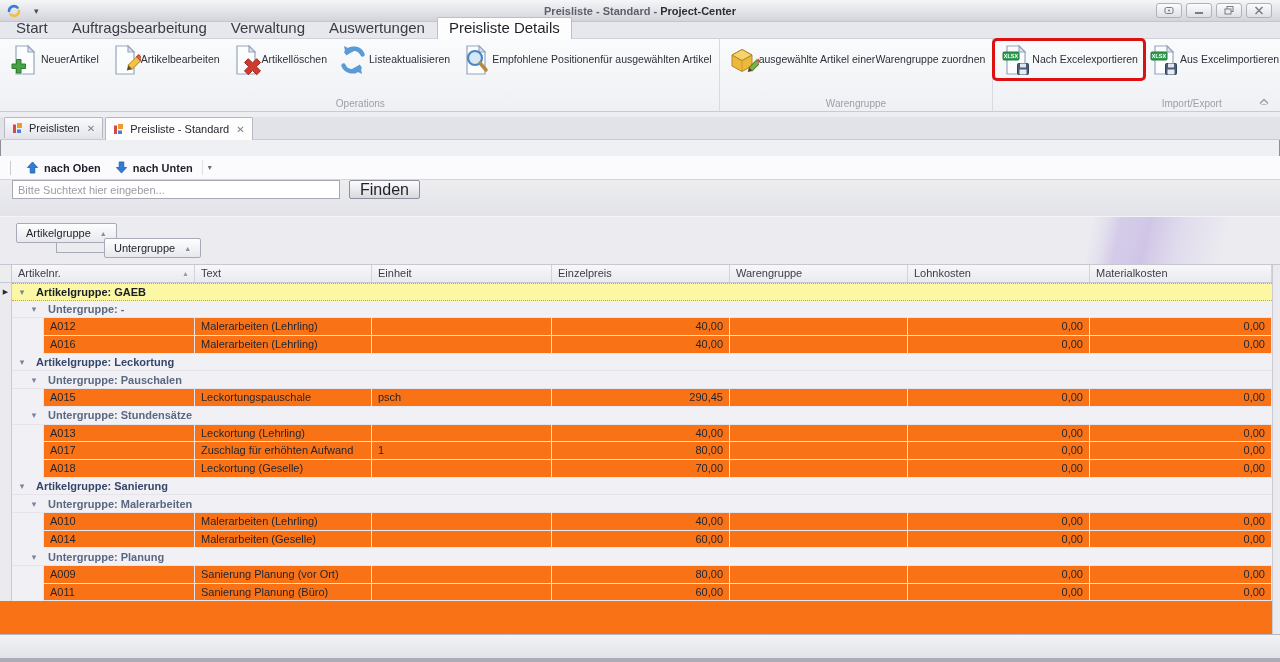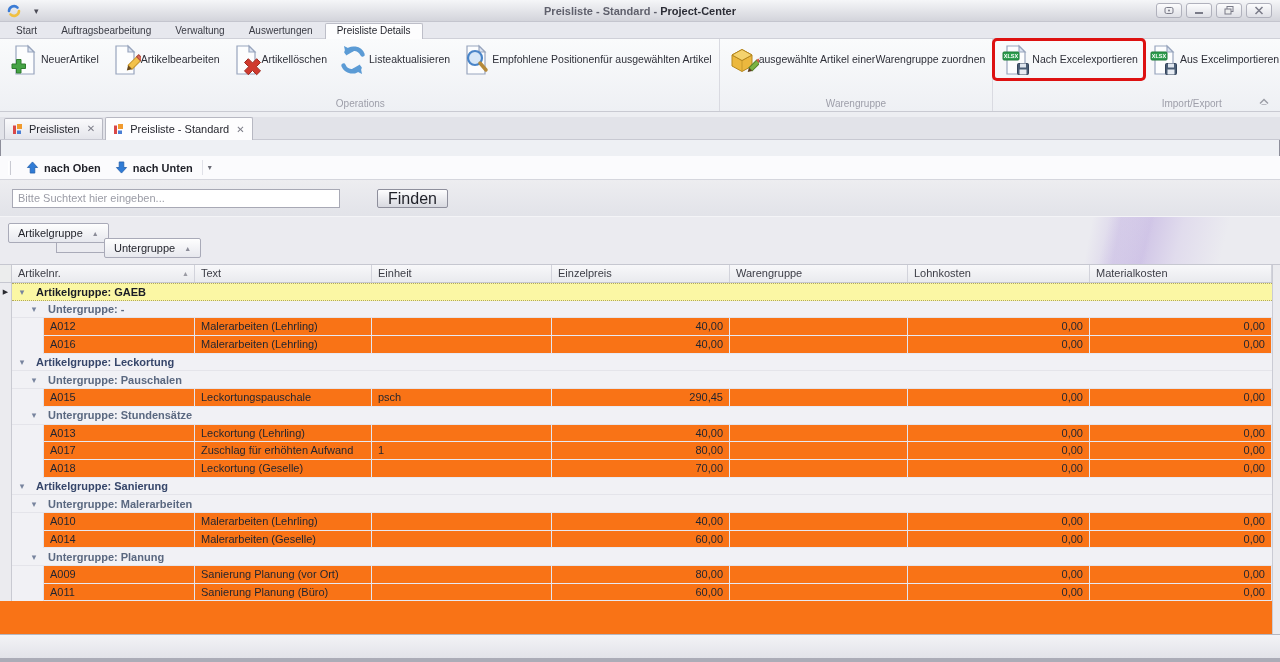--- a/index.html
+++ b/index.html
@@ -11,65 +11,65 @@
   .titlebar { height:22px; background:linear-gradient(#f5f6f8,#d3d4db); display:flex; align-items:center; position:relative; flex:none; border-bottom:1px solid #c4c5ce; }
   .app-icon { margin-left:6px; width:16px; height:16px; }
   .qat-caret { margin-left:12px; color:#4a4a55; font-size:9px; cursor:default; }
   .title-text { position:absolute; left:0; right:0; text-align:center; font-weight:bold; font-size:11px; color:#5f606c; pointer-events:none; }
   .title-text .app-name { color:#2c2d36; }
   .win-controls { margin-left:auto; margin-right:8px; display:flex; gap:4px; }
   .win-btn { width:26px; height:15px; border:1px solid #b0b1bc; border-radius:3px; background:linear-gradient(#fcfcfd,#dfe0e6); display:flex; align-items:center; justify-content:center; }
 
   
   .ribbon-tabs { height:16px; background:#e7e8ee; display:flex; align-items:flex-end; padding-left:4px; flex:none; position:relative; z-index:3; }
-  .rtab { padding:1px 11px 2px; font-size:10px; color:#3a3b44; cursor:default; border:1px solid transparent; border-bottom:none; }
+  .rtab { padding:1px 11px 2px; font-size:15px; color:#3a3b44; cursor:default; border:1px solid transparent; border-bottom:none; }
   .rtab.active { background:#fdfdfe; border-color:#bdbec8; border-radius:2px 2px 0 0; color:#1f2028; margin-bottom:-1px; padding-bottom:3px; }
 
   
   .ribbon { height:74px; background:linear-gradient(#fafbfc,#eef0f4); border-top:1px solid #cfd0d8; border-bottom:1px solid #c9cad2; flex:none; position:relative; display:flex; align-items:stretch; padding-left:2px; }
   .rgroup { display:flex; flex-direction:column; border-right:1px solid #d9dae1; padding:2px 2px 0; }
   .rgroup-buttons { display:flex; align-items:flex-start; flex:1; }
   .rgroup-caption { text-align:center; color:#9d9ea9; font-size:10px; height:14px; line-height:13px; }
   .rbtn { display:flex; flex-direction:row; align-items:center; padding:3px 5px 2px; border-radius:2px; position:relative; cursor:default; }
   .rbtn .btn-icon { width:32px; height:32px; }
   .rbtn .btn-icon svg { width:32px; height:32px; }
   .rbtn .lbl { font-size:10.5px; line-height:11.5px; text-align:center; color:#2e2f38; white-space:nowrap; }
   .rbtn.hl { box-shadow:0 0 0 3px #dd1111; }
   .hl-note { position:absolute; top:-15px; left:1px; color:#dd1111; font-weight:bold; font-size:12px; }
   .ribbon-collapse { position:absolute; right:10px; bottom:4px; }
 
   .tabstrip-spacer { height:5px; background:#edeef2; flex:none; }
 
   
-  .doc-tabbar { height:23px; background:#e2e3e9; display:flex; align-items:center; padding-left:4px; flex:none; border-bottom:1px solid #c8c9d2; position:relative; z-index:2; }
+  .doc-tabbar { height:23px; background:#e2e3e9; display:flex; align-items:flex-start; padding-left:4px; flex:none; border-bottom:1px solid #c8c9d2; position:relative; z-index:2; }
   .dtab { display:flex; align-items:center; gap:5px; height:21px; padding:0 7px; border:1px solid #b7b8c2; border-bottom:none; border-radius:2px 2px 0 0; background:linear-gradient(#fafafc,#e4e5eb); margin-right:2px; cursor:default; }
   .dtab.active { background:#fdfdfe; height:23px; margin-bottom:-1px; }
   .dtab .dlabel { font-size:11px; color:#26272f; }
   .dtab .dclose { color:#7c7d88; font-size:10px; font-weight:bold; padding-left:2px; }
 
   
   .toolbar { height:23px; background:#fbfbfd; display:flex; align-items:center; flex:none; padding-left:8px;margin-top:16px; }
   .grip { width:3px; height:14px; border-left:1px solid #fff; border-right:1px solid #c9cad2; margin-right:8px; }
   .tbtn { display:flex; align-items:center; gap:5px; padding:2px 7px; border-radius:2px; font-weight:bold; color:#1f2028; cursor:default; }
   .tbtn svg { width:13px; height:13px; }
   .tb-drop { width:15px; text-align:center; color:#6a6b75; font-size:8px; padding:3px 0; border-left:1px solid #e0e1e8; margin-left:2px; }
 
   
-  .searchrow { height:37px; background:linear-gradient(#ededf0,#e2e3e9); border-top:1px solid #d5d6dd; display:flex; align-items:center; padding-left:12px; flex:none;gap:28px; }
+  .searchrow { height:37px; background:linear-gradient(#ededf0,#e2e3e9); border-top:1px solid #d5d6dd; display:flex; padding-left:12px; flex:none; }
   .search-input { width:328px; height:19px; border:1px solid #a8a9b5; padding:0 5px; font-size:11px; font-family:inherit; color:#2a2b33; background:#fff; }
   .search-input::placeholder { color:#9b9ca6; }
   .find-btn { margin-left:9px; height:19px; padding:0 10px; border:1px solid #8e8f9c; border-radius:2px; background:linear-gradient(#fdfdfe,#d8d9e0); font-size:16px; font-family:inherit; color:#1f2028; }
 
   
   .grouppanel { height:48px; background:#ebebf0; position:relative; overflow:hidden; flex:none; border-top:1px solid #f4f4f7; }
   .swirl1 { position:absolute; right:-20px; top:-20px; width:300px; height:110px; background:linear-gradient(110deg,transparent 35%,rgba(150,115,210,.30) 48%,rgba(170,140,220,.16) 58%,transparent 72%); transform:rotate(-6deg); border-radius:45%; }
   .swirl2 { position:absolute; right:60px; top:-10px; width:220px; height:90px; background:linear-gradient(115deg,transparent 40%,rgba(160,130,215,.22) 52%,transparent 66%); transform:rotate(-14deg); border-radius:50%; }
   .gbtn { position:absolute; height:20px; padding:0 9px; background:linear-gradient(#fefefe,#e7e8ee); border:1px solid #a9aab8; border-radius:2px; display:flex; align-items:center; gap:9px; font-size:11px; color:#1f2028; }
   .gbtn .sort { font-size:7px; color:#8b8c98; }
-  .gbtn1 { left:8px; top:6px;justify-content:center; }
+  .gbtn1 { left:16px; top:6px;justify-content:center; }
   .gbtn2 { left:104px; top:21px; }
   .gconnector { position:absolute; left:56px; top:26px; width:48px; height:10px; border-left:1px solid #a9aab8; border-bottom:1px solid #a9aab8; }
 
   
   .gridwrap { flex:1; background:#f97316; position:relative; overflow:hidden; border-top:1px solid #c6c7d0; }
   .right-gutter { position:absolute; right:0; top:0; bottom:0; width:8px; background:#ebebef; border-left:1px solid #cacbd4; }
   .ghead { display:flex; height:18px; background:linear-gradient(#f8f8fa,#e9eaee); border-bottom:1px solid #c6c7d0; }
   .ghead .cell { line-height:17px; padding-left:6px; color:#3c3d46; border-right:1px solid #d2d3db; white-space:nowrap; overflow:hidden; }
   .ind-head { width:12px; background:#eceded; border-right:1px solid #c9cad2; }
   .h0 { width:183px; display:flex; justify-content:space-between; align-items:center; }

